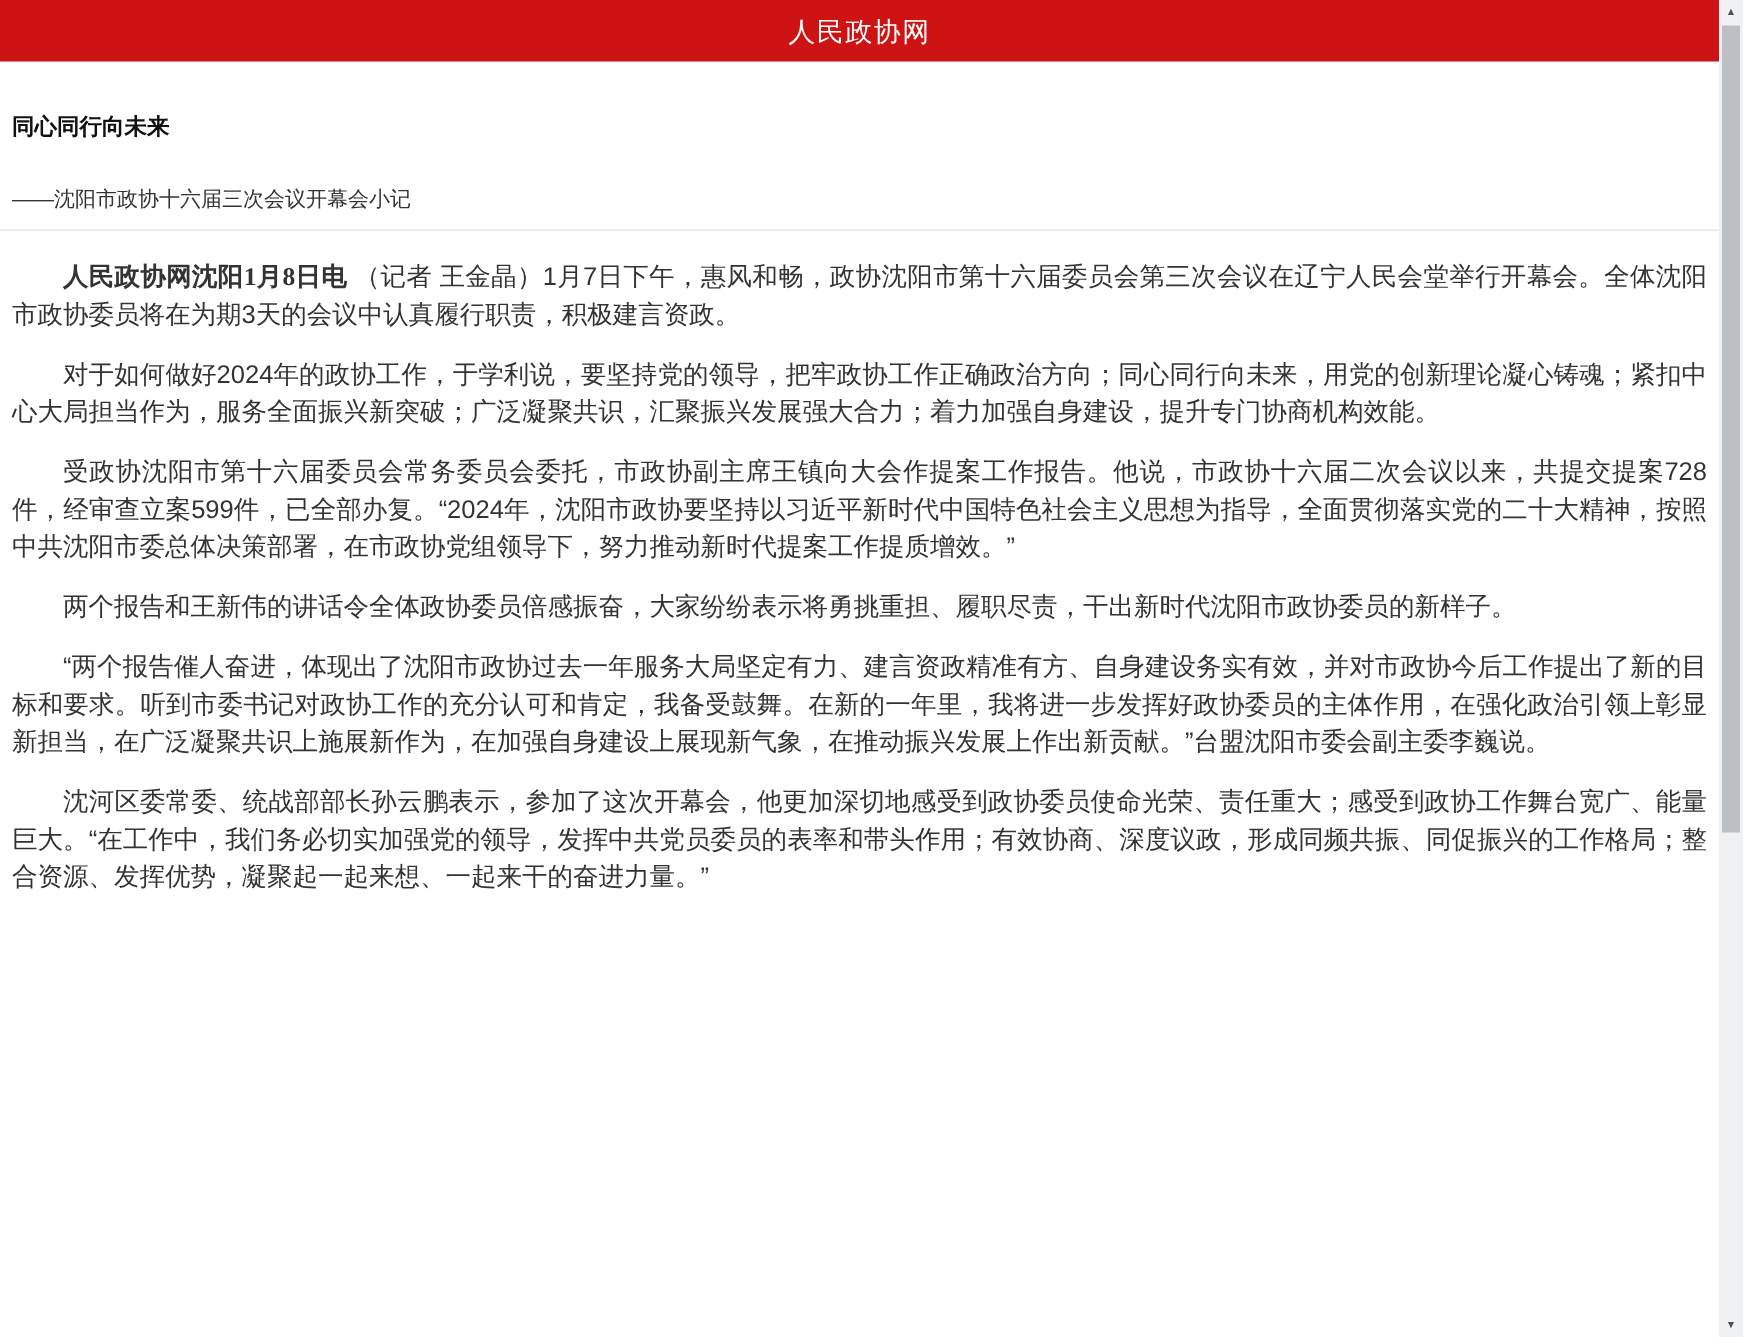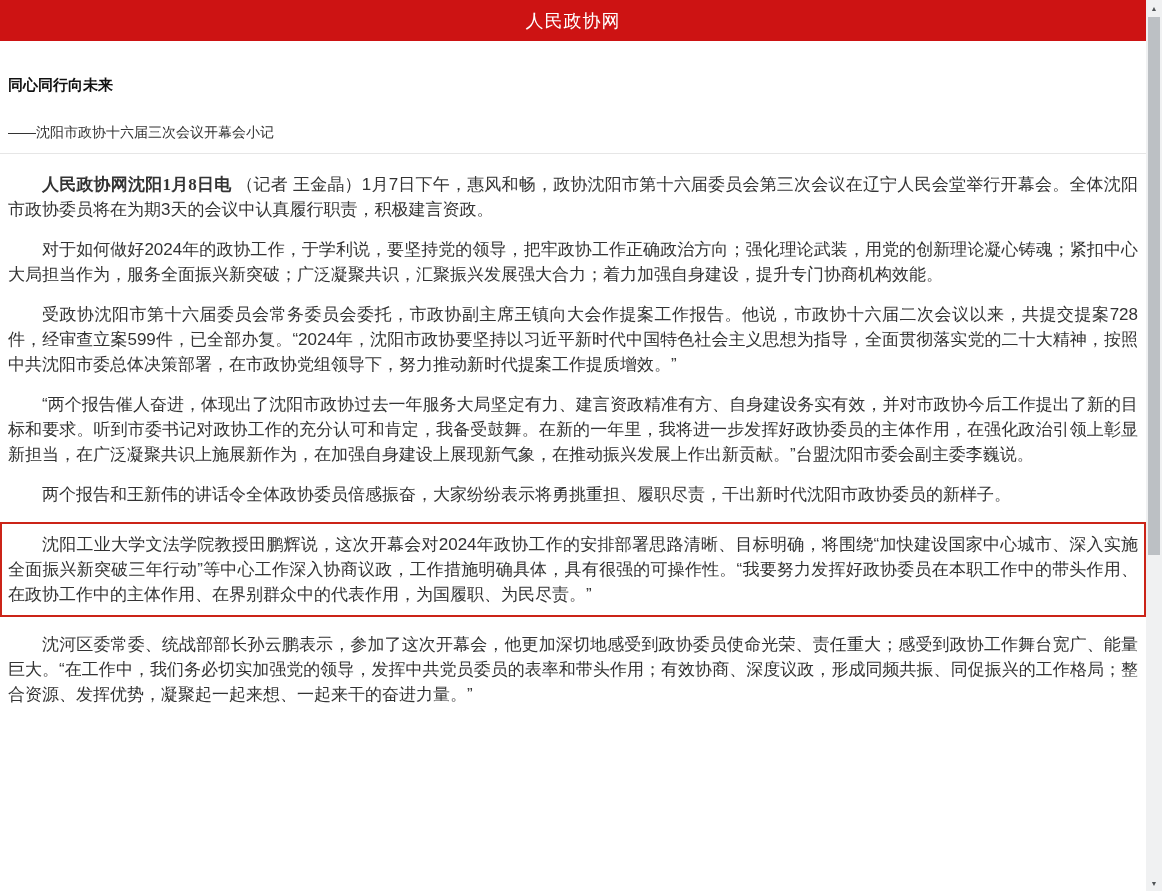--- a/index.html
+++ b/index.html
@@ -81,25 +81,24 @@
 
     <h1 class="article-title">同心同行向未来</h1>
 
     <h2 class="article-subtitle">——沈阳市政协十六届三次会议开幕会小记</h2>
 
 
     <hr class="divider">
 
     <div class="article-body">
       <p><strong>人民政协网沈阳1月8日电</strong><span> （记者 王金晶）1月7日下午，惠风和畅，政协沈阳市第十六届委员会第三次会议在辽宁人民会堂举行开幕会。全体沈阳市政协委员将在为期3天的会议中认真履行职责，积极建言资政。</span></p>
-      <p>对于如何做好2024年的政协工作，于学利说，要坚持党的领导，把牢政协工作正确政治方向；强化理论武装，用党的创新理论凝心铸魂；紧扣中心大局担当作为，服务全面振兴新突破；广泛凝聚共识，汇聚振兴发展强大合力；着力加强自身建设，提升专门协商机构效能。</p>
+      <p>对于如何做好2024年的政协工作，于学利说，要坚持党的领导，把牢政协工作正确政治方向；同心同行向未来，用党的创新理论凝心铸魂；紧扣中心大局担当作为，服务全面振兴新突破；广泛凝聚共识，汇聚振兴发展强大合力；着力加强自身建设，提升专门协商机构效能。</p>
       <p>受政协沈阳市第十六届委员会常务委员会委托，市政协副主席王镇向大会作提案工作报告。他说，市政协十六届二次会议以来，共提交提案728件，经审查立案599件，已全部办复。“2024年，沈阳市政协要坚持以习近平新时代中国特色社会主义思想为指导，全面贯彻落实党的二十大精神，按照中共沈阳市委总体决策部署，在市政协党组领导下，努力推动新时代提案工作提质增效。”</p>
+      <p>两个报告和王新伟的讲话令全体政协委员倍感振奋，大家纷纷表示将勇挑重担、履职尽责，干出新时代沈阳市政协委员的新样子。</p>
       <p>“两个报告催人奋进，体现出了沈阳市政协过去一年服务大局坚定有力、建言资政精准有方、自身建设务实有效，并对市政协今后工作提出了新的目标和要求。听到市委书记对政协工作的充分认可和肯定，我备受鼓舞。在新的一年里，我将进一步发挥好政协委员的主体作用，在强化政治引领上彰显新担当，在广泛凝聚共识上施展新作为，在加强自身建设上展现新气象，在推动振兴发展上作出新贡献。”台盟沈阳市委会副主委李巍说。</p>
-      <p>两个报告和王新伟的讲话令全体政协委员倍感振奋，大家纷纷表示将勇挑重担、履职尽责，干出新时代沈阳市政协委员的新样子。</p>
-      <p class="highlight">沈阳工业大学文法学院教授田鹏辉说，这次开幕会对2024年政协工作的安排部署思路清晰、目标明确，将围绕“加快建设国家中心城市、深入实施全面振兴新突破三年行动”等中心工作深入协商议政，工作措施明确具体，具有很强的可操作性。“我要努力发挥好政协委员在本职工作中的带头作用、在政协工作中的主体作用、在界别群众中的代表作用，为国履职、为民尽责。”</p>
       <p>沈河区委常委、统战部部长孙云鹏表示，参加了这次开幕会，他更加深切地感受到政协委员使命光荣、责任重大；感受到政协工作舞台宽广、能量巨大。“在工作中，我们务必切实加强党的领导，发挥中共党员委员的表率和带头作用；有效协商、深度议政，形成同频共振、同促振兴的工作格局；整合资源、发挥优势，凝聚起一起来想、一起来干的奋进力量。”</p>
     </div>
 
   </main>
 </div>
 
 <div class="scrollbar">
   <div class="sb-btn up">▲</div>
   <div class="sb-thumb"></div>
   <div class="sb-btn down">▼</div>

